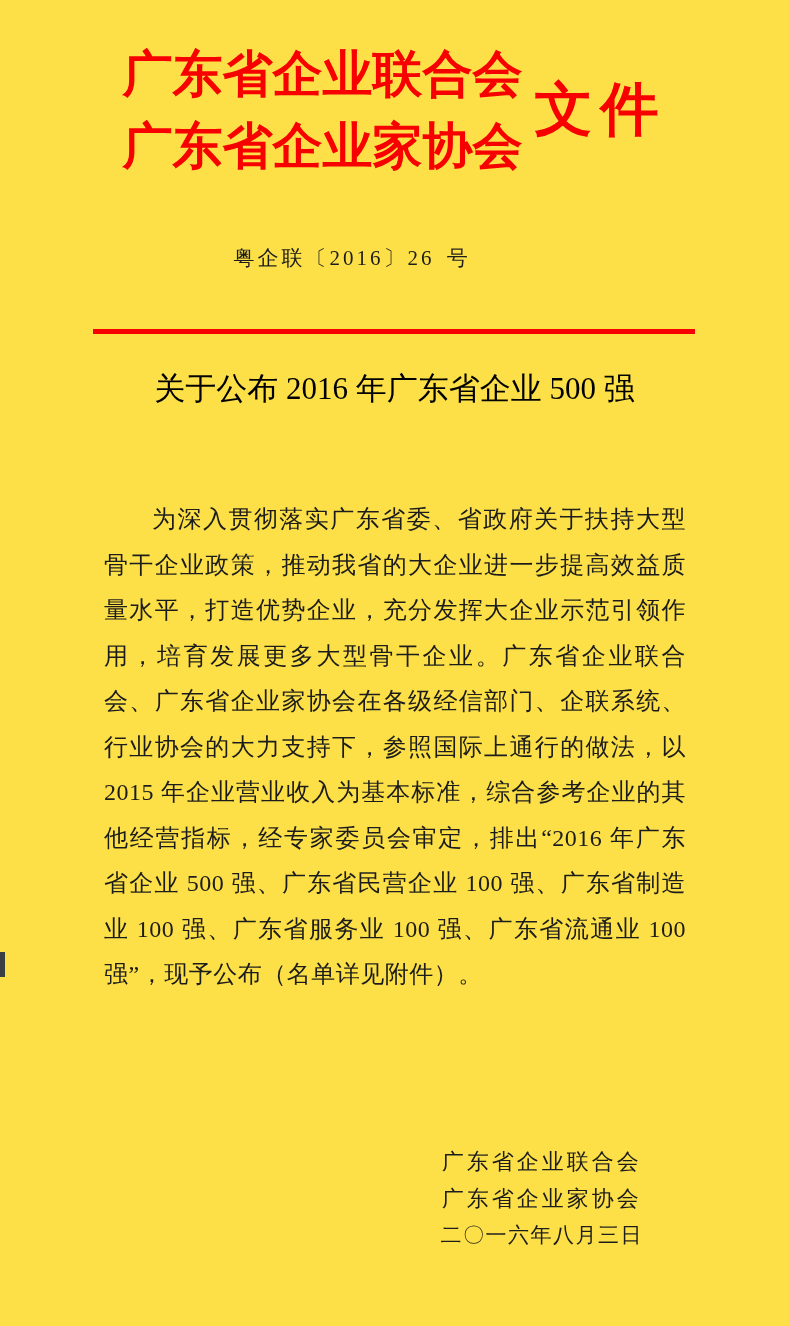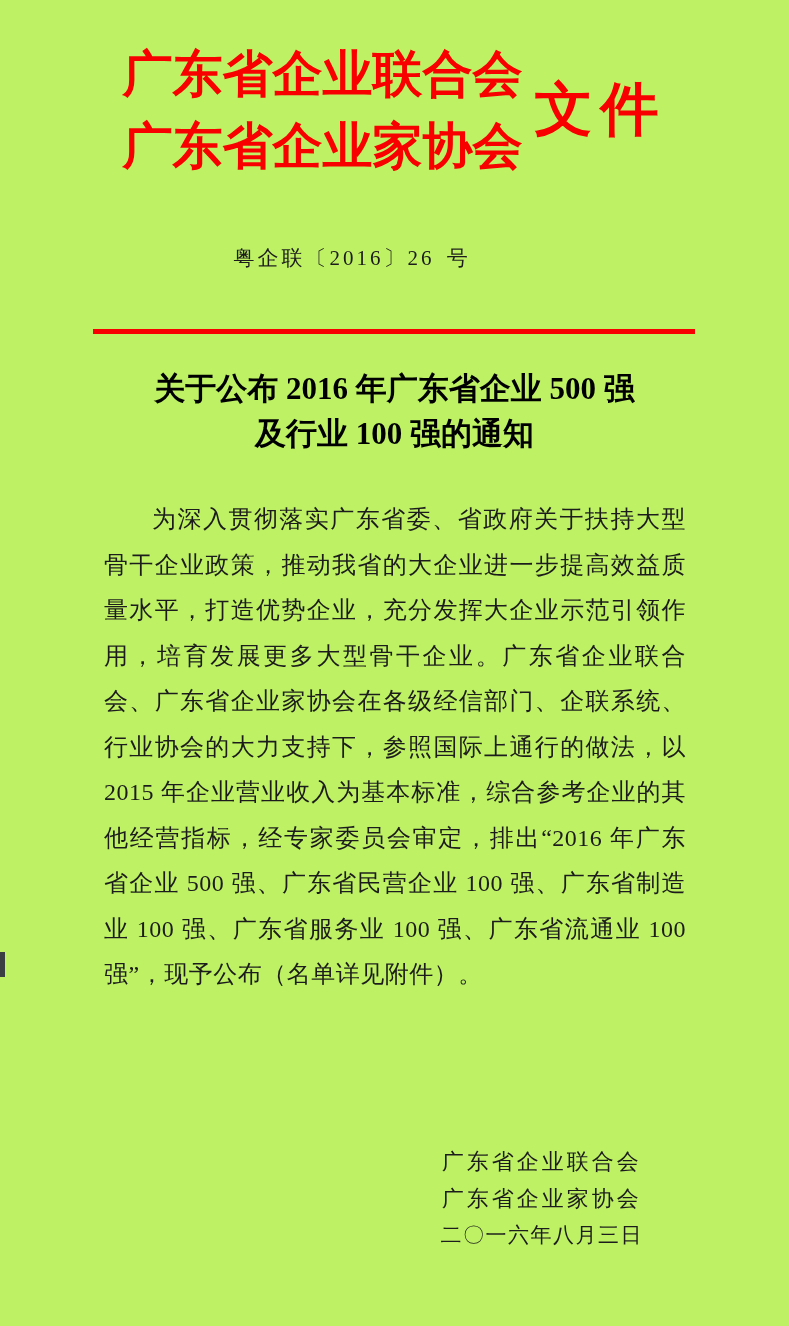--- a/index.html
+++ b/index.html
@@ -12,21 +12,21 @@
     background: #ffffff;
     position: relative;
     overflow: hidden;
     font-family: "Liberation Serif", "DejaVu Serif", serif;
     color: #1c1c1c;
     --accent-red: #f80000;
   }
   .page {
     position: absolute;
     inset: 0;
-    background: #bef264;
+    background: #fde047;
   }
 
   
   .letterhead {
     position: absolute;
     top: 38px;
     left: 0;
     width: 789px;
     display: flex;
     justify-content: center;
@@ -77,21 +77,21 @@
   }
 
   
   .doc-title {
     position: absolute;
     top: 366px;
     left: 0;
     width: 789px;
     text-align: center;
     font-size: 31px;
-    font-weight: bold;
+    font-weight: normal;
     line-height: 45px;
     color: #000000;
   }
 
   
   .doc-body {
     position: absolute;
     top: 481px;
     left: 88px;
     width: 614px;
@@ -154,21 +154,20 @@
     </div>
     <div class="doc-label">文件</div>
   </div>
 
   <div class="doc-number">粤企联〔2016〕26 号</div>
 
   <div class="red-line"></div>
 
   <div class="doc-title">
     <div>关于公布 2016 年广东省企业 500 强</div>
-    <div>及行业 100 强的通知</div>
   </div>
 
   <div class="doc-body">
     <p>为深入贯彻落实广东省委、省政府关于扶持大型骨干企业政策，推动我省的大企业进一步提高效益质量水平，打造优势企业，充分发挥大企业示范引领作用，培育发展更多大型骨干企业。广东省企业联合会、广东省企业家协会在各级经信部门、企联系统、行业协会的大力支持下，参照国际上通行的做法，以 2015 年企业营业收入为基本标准，综合参考企业的其他经营指标，经专家委员会审定，排出“2016 年广东省企业 500 强、广东省民营企业 100 强、广东省制造业 100 强、广东省服务业 100 强、广东省流通业 100 强”，现予公布（名单详见附件）。</p>
   </div>
 
   <div class="signature-wrap">
     <div class="signature">
       <div class="sig-org">广东省企业联合会</div>
       <div class="sig-org">广东省企业家协会</div>

